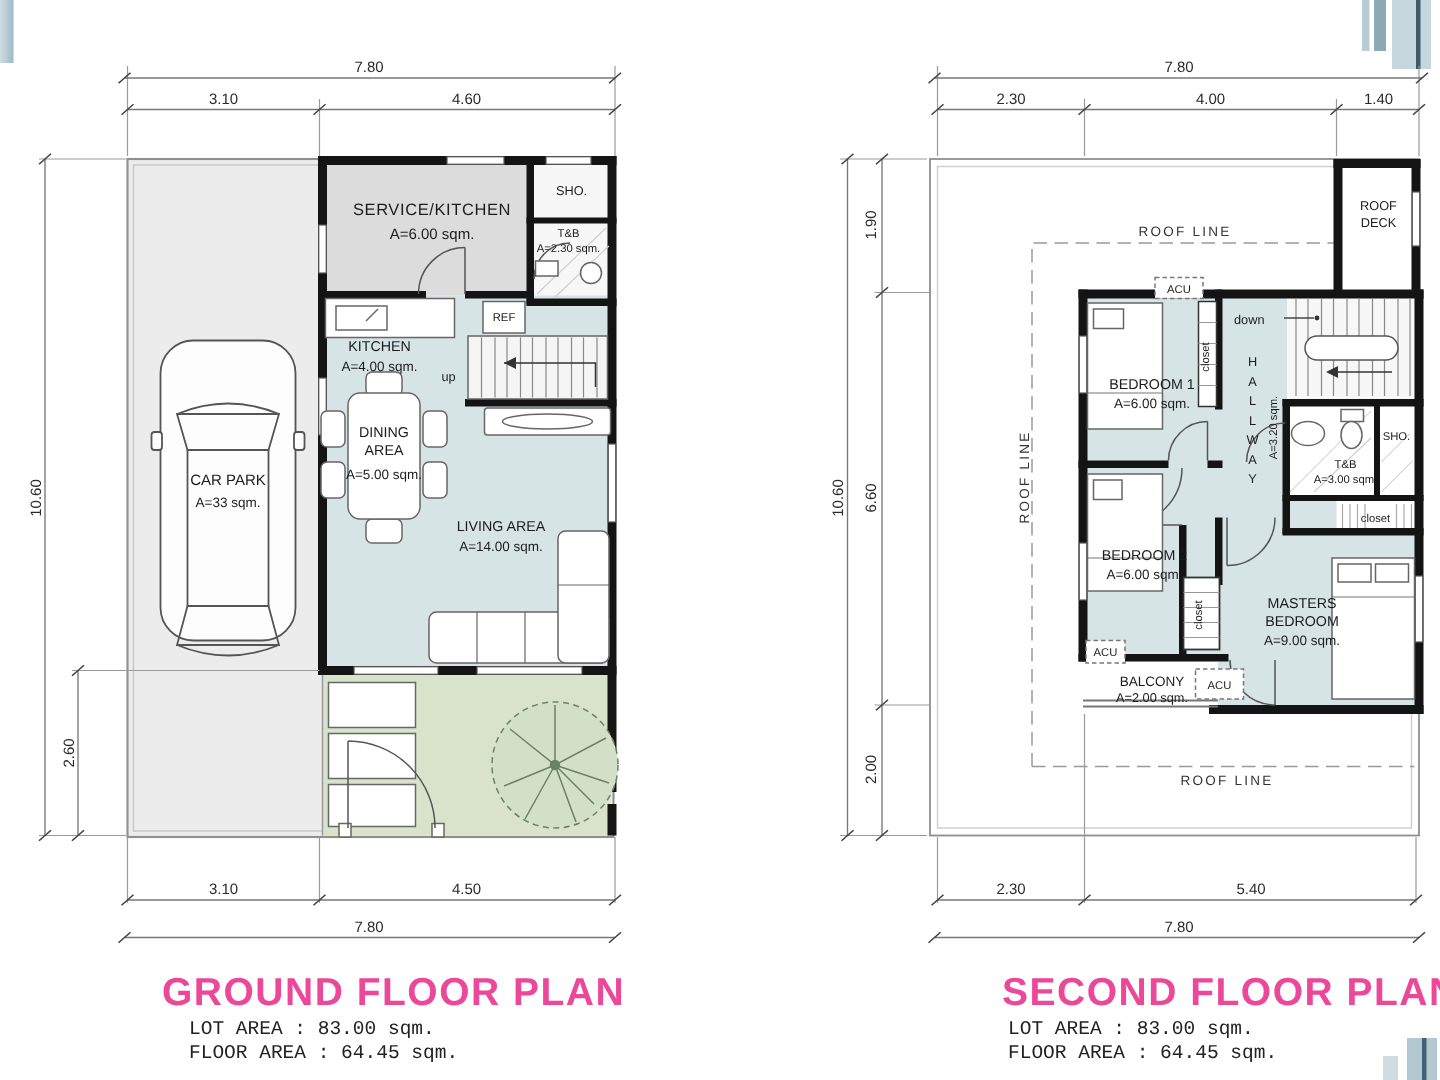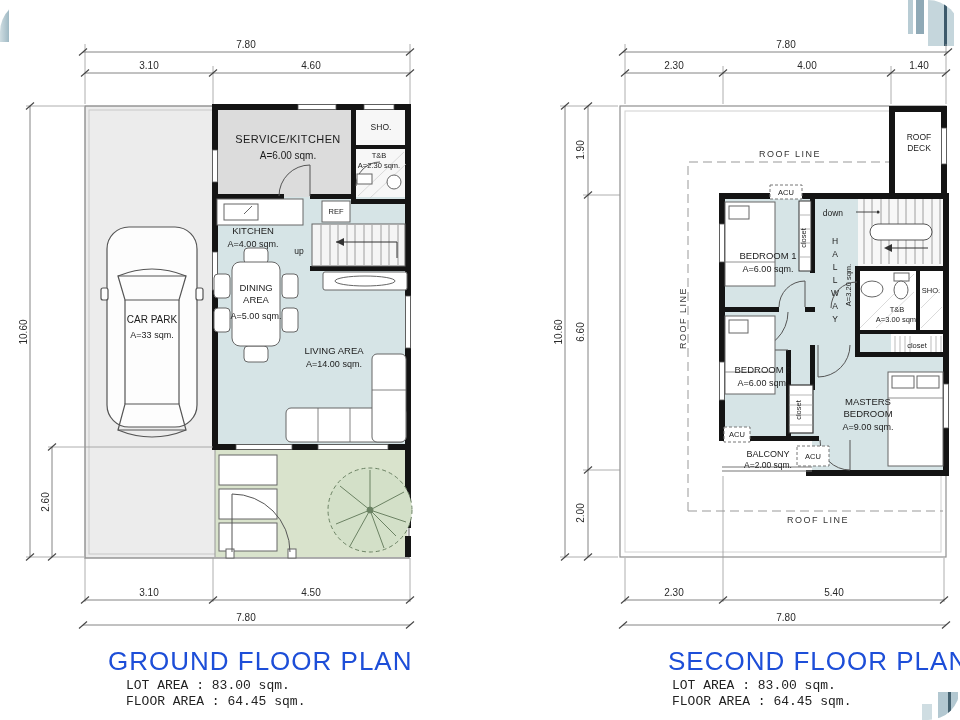--- a/index.html
+++ b/index.html
@@ -1,37 +1,37 @@
 <!DOCTYPE html>
 <html><head>
 <meta charset="utf-8">
 <style>
   html,body{margin:0;padding:0;background:#fff;}
   .slide{position:relative;width:960px;height:720px;background:#ffffff;overflow:hidden;
-         font-family:"Liberation Sans",sans-serif;border-radius:32px;}
+         font-family:"Liberation Sans",sans-serif;}
   .slide svg{position:absolute;left:0;top:0;}
   svg text{font-family:"Liberation Sans",sans-serif;fill:#1c1c1c;}
   .dim{font-size:10px;fill:#2a2a2a;}
   .room{font-size:9.5px;}
   .room-lg{font-size:11px;letter-spacing:.4px;}
   .room-md{font-size:10px;}
   .room-sm{font-size:9px;}
   .tiny{font-size:7.5px;}
   .tiny8{font-size:8.5px;}
   .rl{font-size:9px;letter-spacing:1.5px;fill:#333;}
   .wall{fill:#141414;}
   .win{fill:#ffffff;stroke:#555;stroke-width:.8;}
   .fix{fill:#ffffff;stroke:#666;stroke-width:1;}
   .dimline{stroke:#777;stroke-width:.9;}
   .extline{stroke:#9a9a9a;stroke-width:.8;}
   .door{fill:none;stroke:#555;stroke-width:1;}
   .vstack{position:absolute;writing-mode:vertical-rl;text-orientation:upright;
           font-size:8.5px;letter-spacing:3px;color:#1c1c1c;}
   .title-block{position:absolute;}
-  .plan-title{font-size:26px;letter-spacing:1px;color:#1d4ed8;white-space:nowrap;}
+  .plan-title{font-size:26px;letter-spacing:1px;color:#ec4899;white-space:nowrap;font-weight:bold;}
   .plan-sub{font-size:13px;color:#222;margin-top:1px;white-space:nowrap;font-family:Liberation Mono, monospace;}
   .deco{position:absolute;}
 </style>
 </head>
 <body>
 
 <div class="slide">
 
   <div class="deco" style="left:0;top:0;width:9px;height:42px;background:linear-gradient(90deg,#cfdde2,#9fb9c4);"></div>
   <div class="deco" style="left:908px;top:0;width:5px;height:34px;background:#b8ccd4;"></div>

